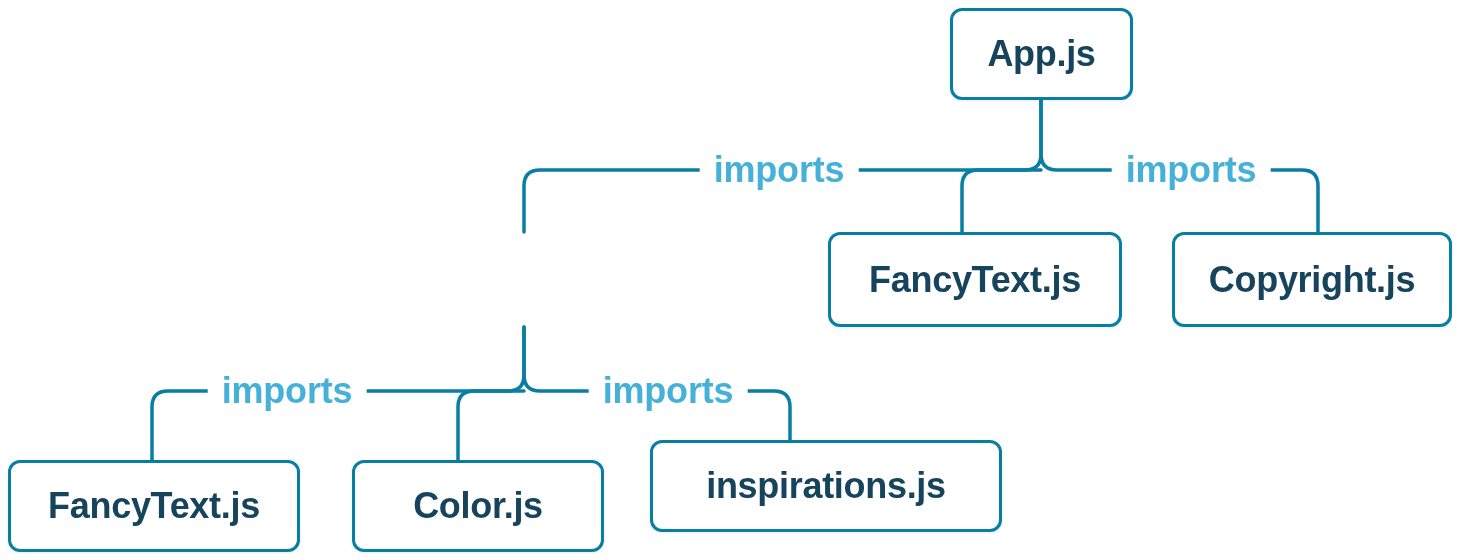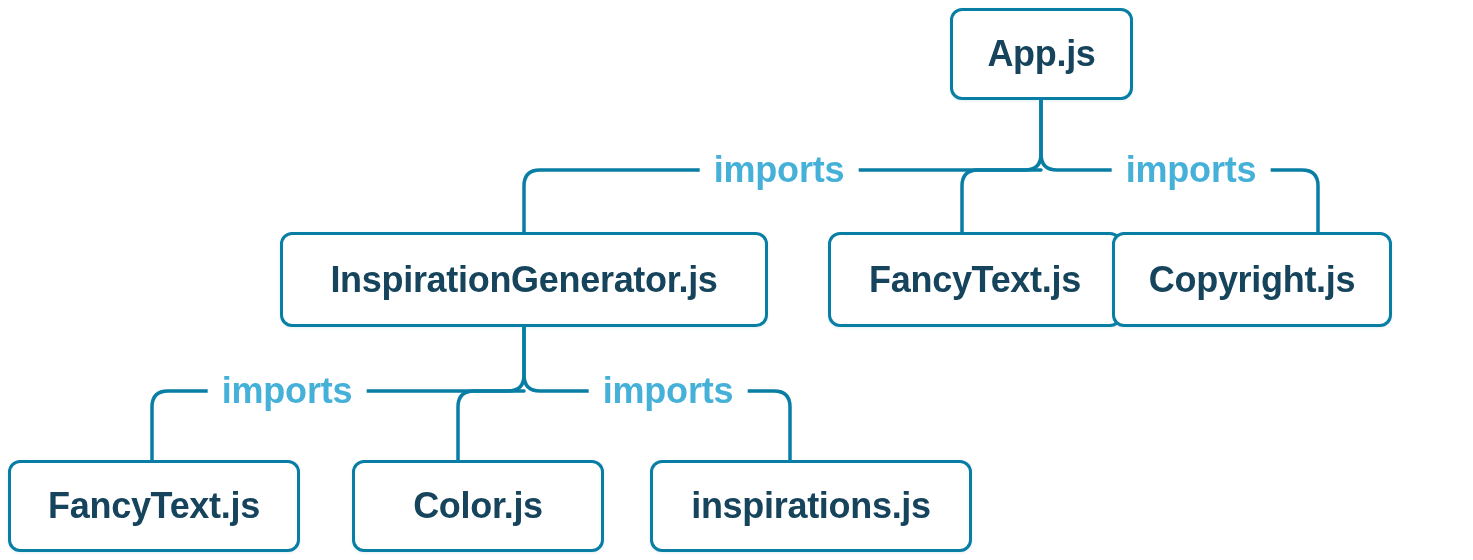--- a/index.html
+++ b/index.html
@@ -67,37 +67,34 @@
 
   <span class="edge-label" style="left:779px;top:170px;">imports</span>
   <span class="edge-label" style="left:1191px;top:170px;">imports</span>
   <span class="edge-label" style="left:287px;top:391px;">imports</span>
   <span class="edge-label" style="left:668px;top:391px;">imports</span>
 
   <div class="node" style="left:950px;top:8px;width:183px;height:92px;">
     <span>App.js</span>
   </div>
 
-  <div class="node" style="left:280px;top:232px;width:488px;height:95px;">
-    <span>InspirationGenerator.js</span>
-  </div>
 
   <div class="node" style="left:828px;top:232px;width:294px;height:95px;">
     <span>FancyText.js</span>
   </div>
 
-  <div class="node" style="left:1112px;top:232px;width:280px;height:95px;">
+  <div class="node" style="left:1172px;top:232px;width:280px;height:95px;">
     <span>Copyright.js</span>
   </div>
 
   <div class="node" style="left:8px;top:460px;width:292px;height:92px;">
     <span>FancyText.js</span>
   </div>
 
   <div class="node" style="left:352px;top:460px;width:252px;height:92px;">
     <span>Color.js</span>
   </div>
 
-  <div class="node" style="left:650px;top:460px;width:322px;height:92px;">
+  <div class="node" style="left:650px;top:440px;width:352px;height:92px;">
     <span>inspirations.js</span>
   </div>
 
 </div>
 
 </body></html>

